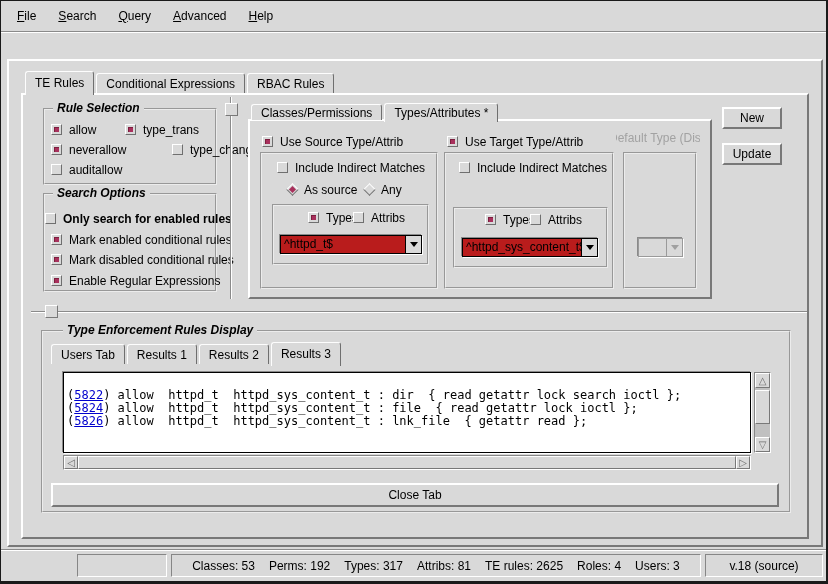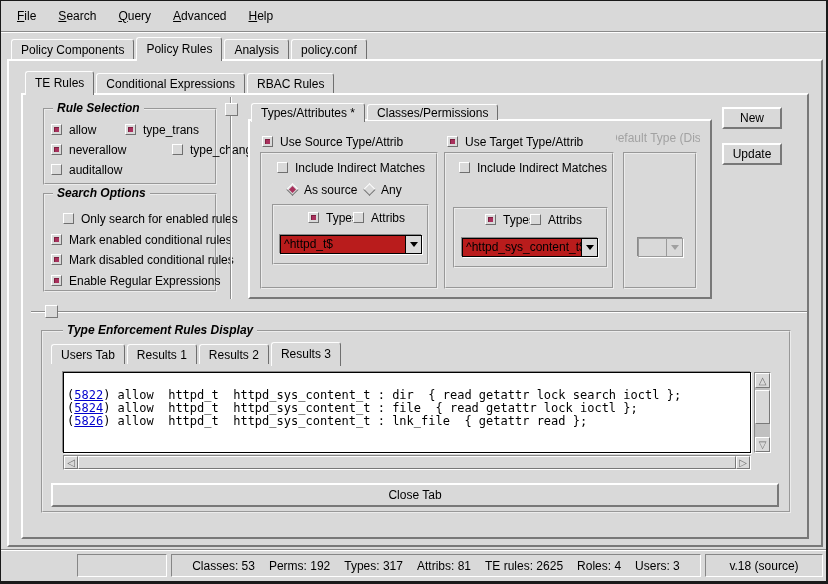--- a/index.html
+++ b/index.html
@@ -84,26 +84,20 @@
 
   <div class="menubar">
     <span class="mi"><span class="mkey">F</span><span>ile</span></span>
     <span class="mi"><span class="mkey">S</span><span>earch</span></span>
     <span class="mi"><span class="mkey">Q</span><span>uery</span></span>
     <span class="mi"><span class="mkey">A</span><span>dvanced</span></span>
     <span class="mi"><span class="mkey">H</span><span>elp</span></span>
   </div>
   <div class="hgroove" style="left:0;right:0;top:30px;"></div>
 
-  <div class="tabrow" style="left:10px; top:36px; height:22px;">
-    <div class="tab">Policy Components</div>
-    <div class="tab active">Policy Rules</div>
-    <div class="tab">Analysis</div>
-    <div class="tab">policy.conf</div>
-  </div>
   <div class="raised" style="position:absolute; left:6px; top:58px; width:816px; height:488px;"></div>
 
   <div class="tabrow" style="left:24px; top:70px; height:22px;">
     <div class="tab active">TE Rules</div>
     <div class="tab">Conditional Expressions</div>
     <div class="tab">RBAC Rules</div>
   </div>
   <div class="raised" style="position:absolute; left:20px; top:92px; width:788px; height:446px;"></div>
 
   <div class="groovebox" style="left:42px; top:107px; width:174px; height:77px;"></div>
@@ -124,43 +118,43 @@
     <span class="cb"></span>
       <span>type_change</span>
   </div>
   <div class="opt" style="left:50px; top:162px;">
     <span class="cb"></span>
       <span>auditallow</span>
   </div>
 
   <div class="groovebox" style="left:42px; top:192px; width:174px; height:99px;"></div>
   <div class="gtitle" style="left:52px; top:185px;">Search Options</div>
-  <div class="opt" style="left:62px; top:211px;">
+  <div class="opt" style="left:44px; top:211px;font-weight:bold;">
     <span class="cb"></span>
       <span>Only search for enabled rules</span>
   </div>
   <div class="opt" style="left:50px; top:232px;">
     <span class="cb on"></span>
       <span>Mark enabled conditional rules</span>
   </div>
   <div class="opt" style="left:50px; top:252px;">
     <span class="cb on"></span>
       <span>Mark disabled conditional rules</span>
   </div>
   <div class="opt" style="left:50px; top:273px;">
     <span class="cb on"></span>
       <span>Enable Regular Expressions</span>
   </div>
 
   <div class="vgroove" style="left:229px; top:96px; height:202px;"></div>
   <div class="sash-handle raised1" style="left:224px; top:102px;"></div>
 
   <div class="tabrow" style="left:250px; top:101px; height:18px;">
+    <div class="tab" style="height:16px; line-height:16px;">Classes/Permissions</div>
     <div class="tab active" style="height:19px; line-height:18px;">Types/Attributes *</div>
-    <div class="tab" style="height:16px; line-height:16px;">Classes/Permissions</div>
   </div>
   <div class="raised" style="position:absolute; left:247px; top:118px; width:464px; height:180px;"></div>
 
   <div class="opt" style="left:261px; top:134px; z-index:2;">
     <span class="cb on"></span>
       <span>Use Source Type/Attrib</span>
   </div>
   <div class="groovebox" style="left:259px; top:151px; width:178px; height:137px; z-index:1;"></div>
   <div class="opt" style="left:276px; top:160px; z-index:2;">
     <span class="cb"></span>

